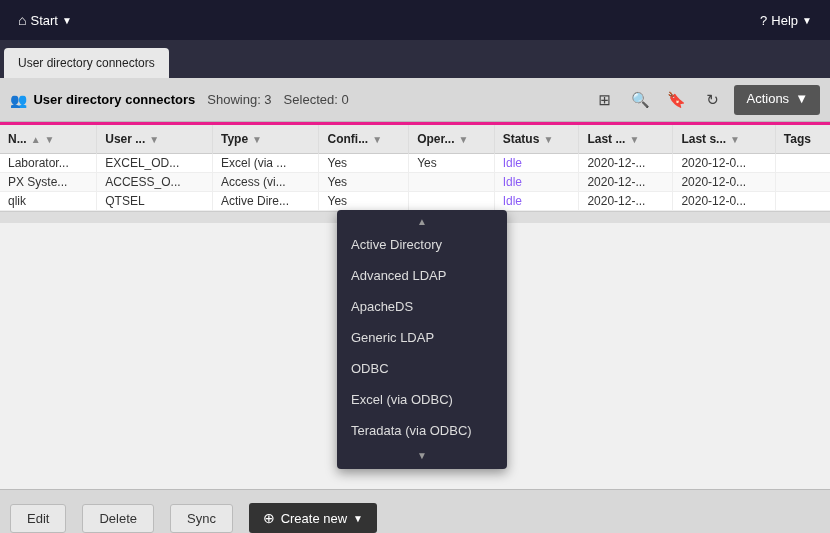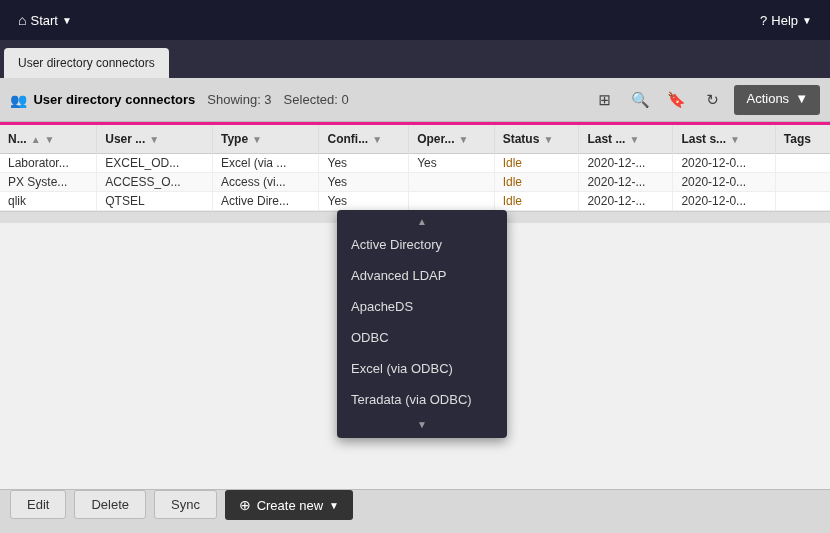--- a/index.html
+++ b/index.html
@@ -150,21 +150,21 @@
     tbody td {
       padding: 2px 8px;
       color: #333;
       white-space: nowrap;
       border-right: 1px solid #eee;
     }
     tbody td:last-child { border-right: none; }
 
     
     .status-idle {
-      color: #a16207;
+      color: #8b5cf6;
     }
 
     
     .dropdown-overlay {
       position: fixed;
       top: 0; left: 0;
       width: 830px; height: 533px;
       z-index: 10;
       pointer-events: none;
     }
@@ -202,23 +202,23 @@
 
     
     .bottom-bar {
       position: absolute;
       bottom: 0;
       left: 0;
       right: 0;
       height: 44px;
       background: #d8d8d8;
       display: flex;
-      align-items: flex-start;
+      align-items: flex-end;
       padding: 0 10px;
-      gap: 8px;
+      gap: 16px;
       border-top: 1px solid #bbb;
     }
     .bottom-btn {
       background: #e8e8e8;
       border: 1px solid #bbb;
       color: #333;
       padding: 6px 16px;
       font-size: 13px;
       cursor: pointer;
       border-radius: 3px;
@@ -406,18 +406,19 @@
     <span class="create-chevron">▼</span>
   </button>
 </div>
 
 <div class="dropdown-overlay">
   <div class="dropdown-menu">
     <div class="dropdown-arrow-up">▲</div>
     <div class="dropdown-item">Active Directory</div>
     <div class="dropdown-item">Advanced LDAP</div>
     <div class="dropdown-item">ApacheDS</div>
+    <div class="dropdown-item">Generic LDAP</div>
     <div class="dropdown-item">ODBC</div>
     <div class="dropdown-item">Excel (via ODBC)</div>
     <div class="dropdown-item">Teradata (via ODBC)</div>
     <div class="dropdown-arrow-down">▼</div>
   </div>
 </div>
 
 </body></html>

